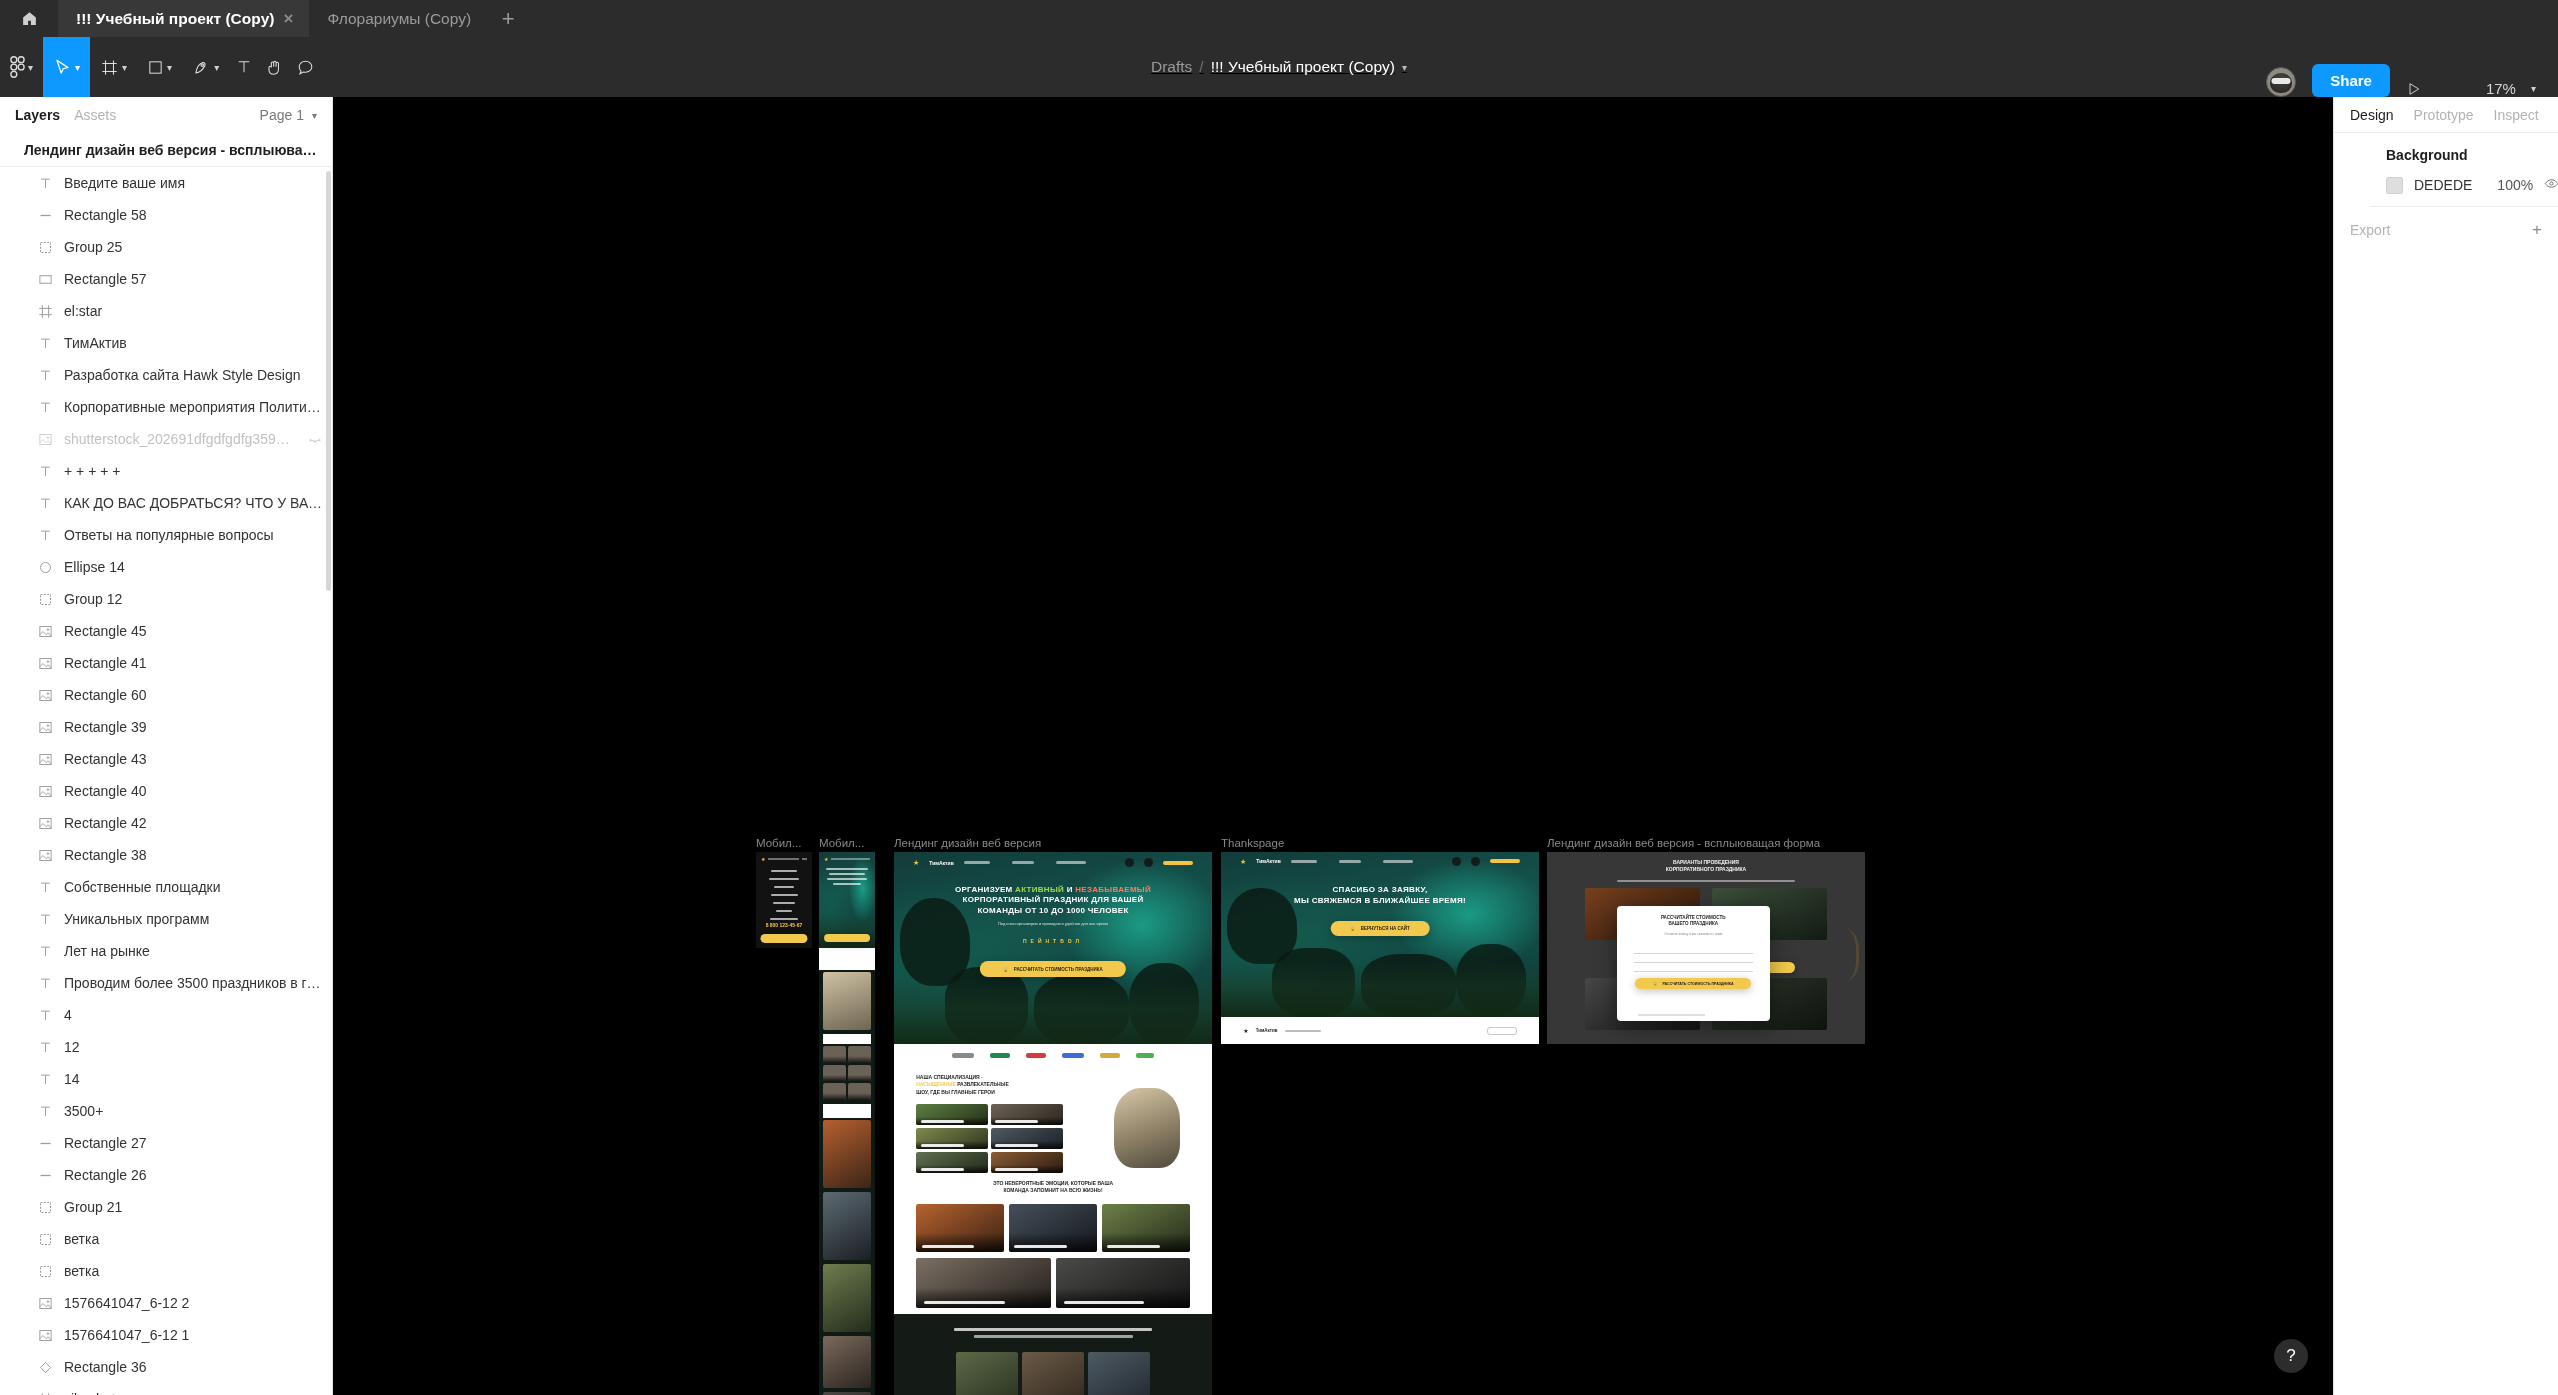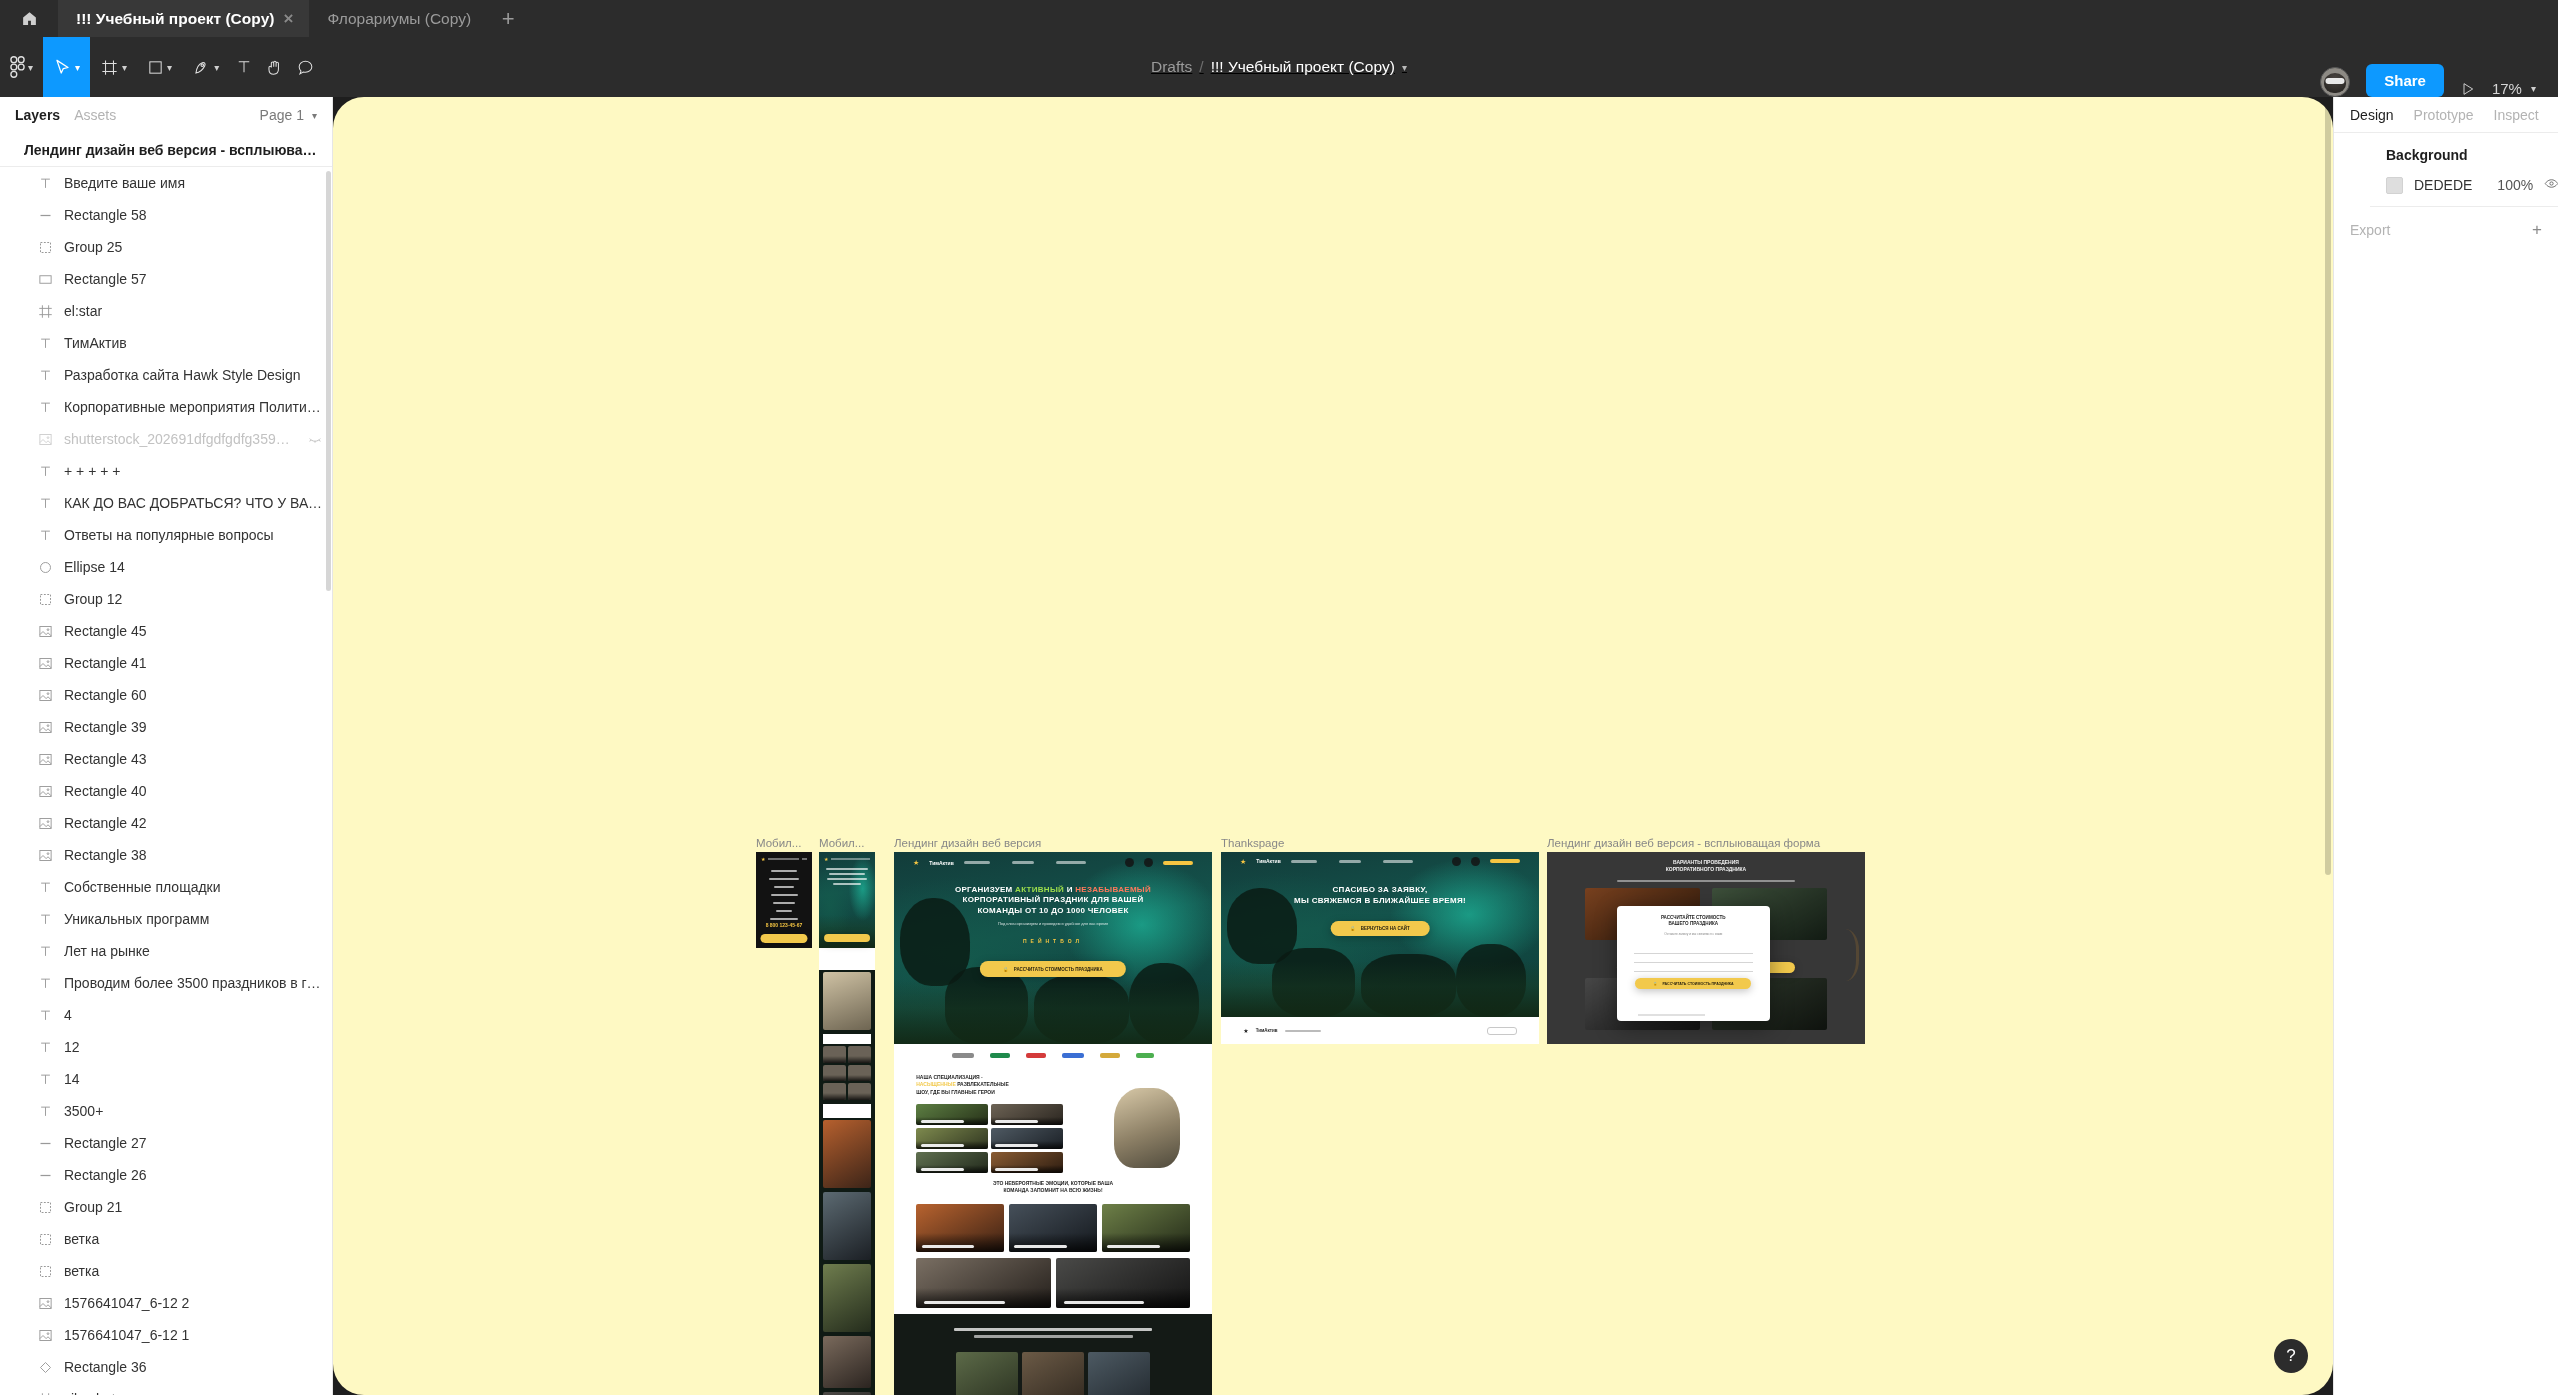--- a/index.html
+++ b/index.html
@@ -79,21 +79,21 @@
   }
   .avatar .glass {
     position: absolute; left: 50%; top: 47%; transform: translate(-50%,-50%);
     width: 19px; height: 6px; background: #e9e9e9; border-radius: 3px;
   }
   .share-btn {
     background: #0d99ff; color: #ffffff; font-size: 15px; font-weight: bold;
     border: none; border-radius: 6px; padding: 8px 18px; cursor: pointer;
   }
   .present-btn { color: #d6d6d6; display: flex; align-items: center; }
-  .zoom-box { display: flex; align-items: center; gap: 6px; color: #d6d6d6; font-size: 15px; }
+  .zoom-box { display: flex; align-items: center; gap: 12px; color: #d6d6d6; font-size: 15px; margin-left: 48px; }
 
   
   .leftpanel {
     position: absolute; top: 97px; left: 0; width: 333px; bottom: 0;
     background: #ffffff; border-right: 1px solid #e6e6e6;
     display: flex; flex-direction: column;
   }
   .lp-tabs {
     height: 36px; display: flex; align-items: center; padding: 0 15px; gap: 14px;
     font-size: 14px; flex-shrink: 0;
@@ -121,21 +121,21 @@
   .layer-row .lbl {
     white-space: nowrap; overflow: hidden; text-overflow: ellipsis; flex: 1;
   }
   .layer-row.hidden-layer { color: #c2c2c2; }
   .layer-row.hidden-layer .ico { color: #cfcfcf; }
   .eye-off { margin-left: auto; color: #b8b8b8; flex-shrink: 0; }
 
   
   .canvas {
     position: absolute; top: 97px; left: 333px; right: 225px; bottom: 0;
-    background: #fef9c3; overflow: hidden; border-radius: 31px;
+    background: #000000; overflow: hidden;
   }
   .frame-wrap { position: absolute; }
   .frame-label {
     position: absolute; bottom: 100%; left: 0; margin-bottom: 3px;
     font-size: 11.5px; color: #888888; white-space: nowrap;
   }
   .frame-body { background: #ffffff; overflow: hidden; position: relative; }
 
   
   .hero {

